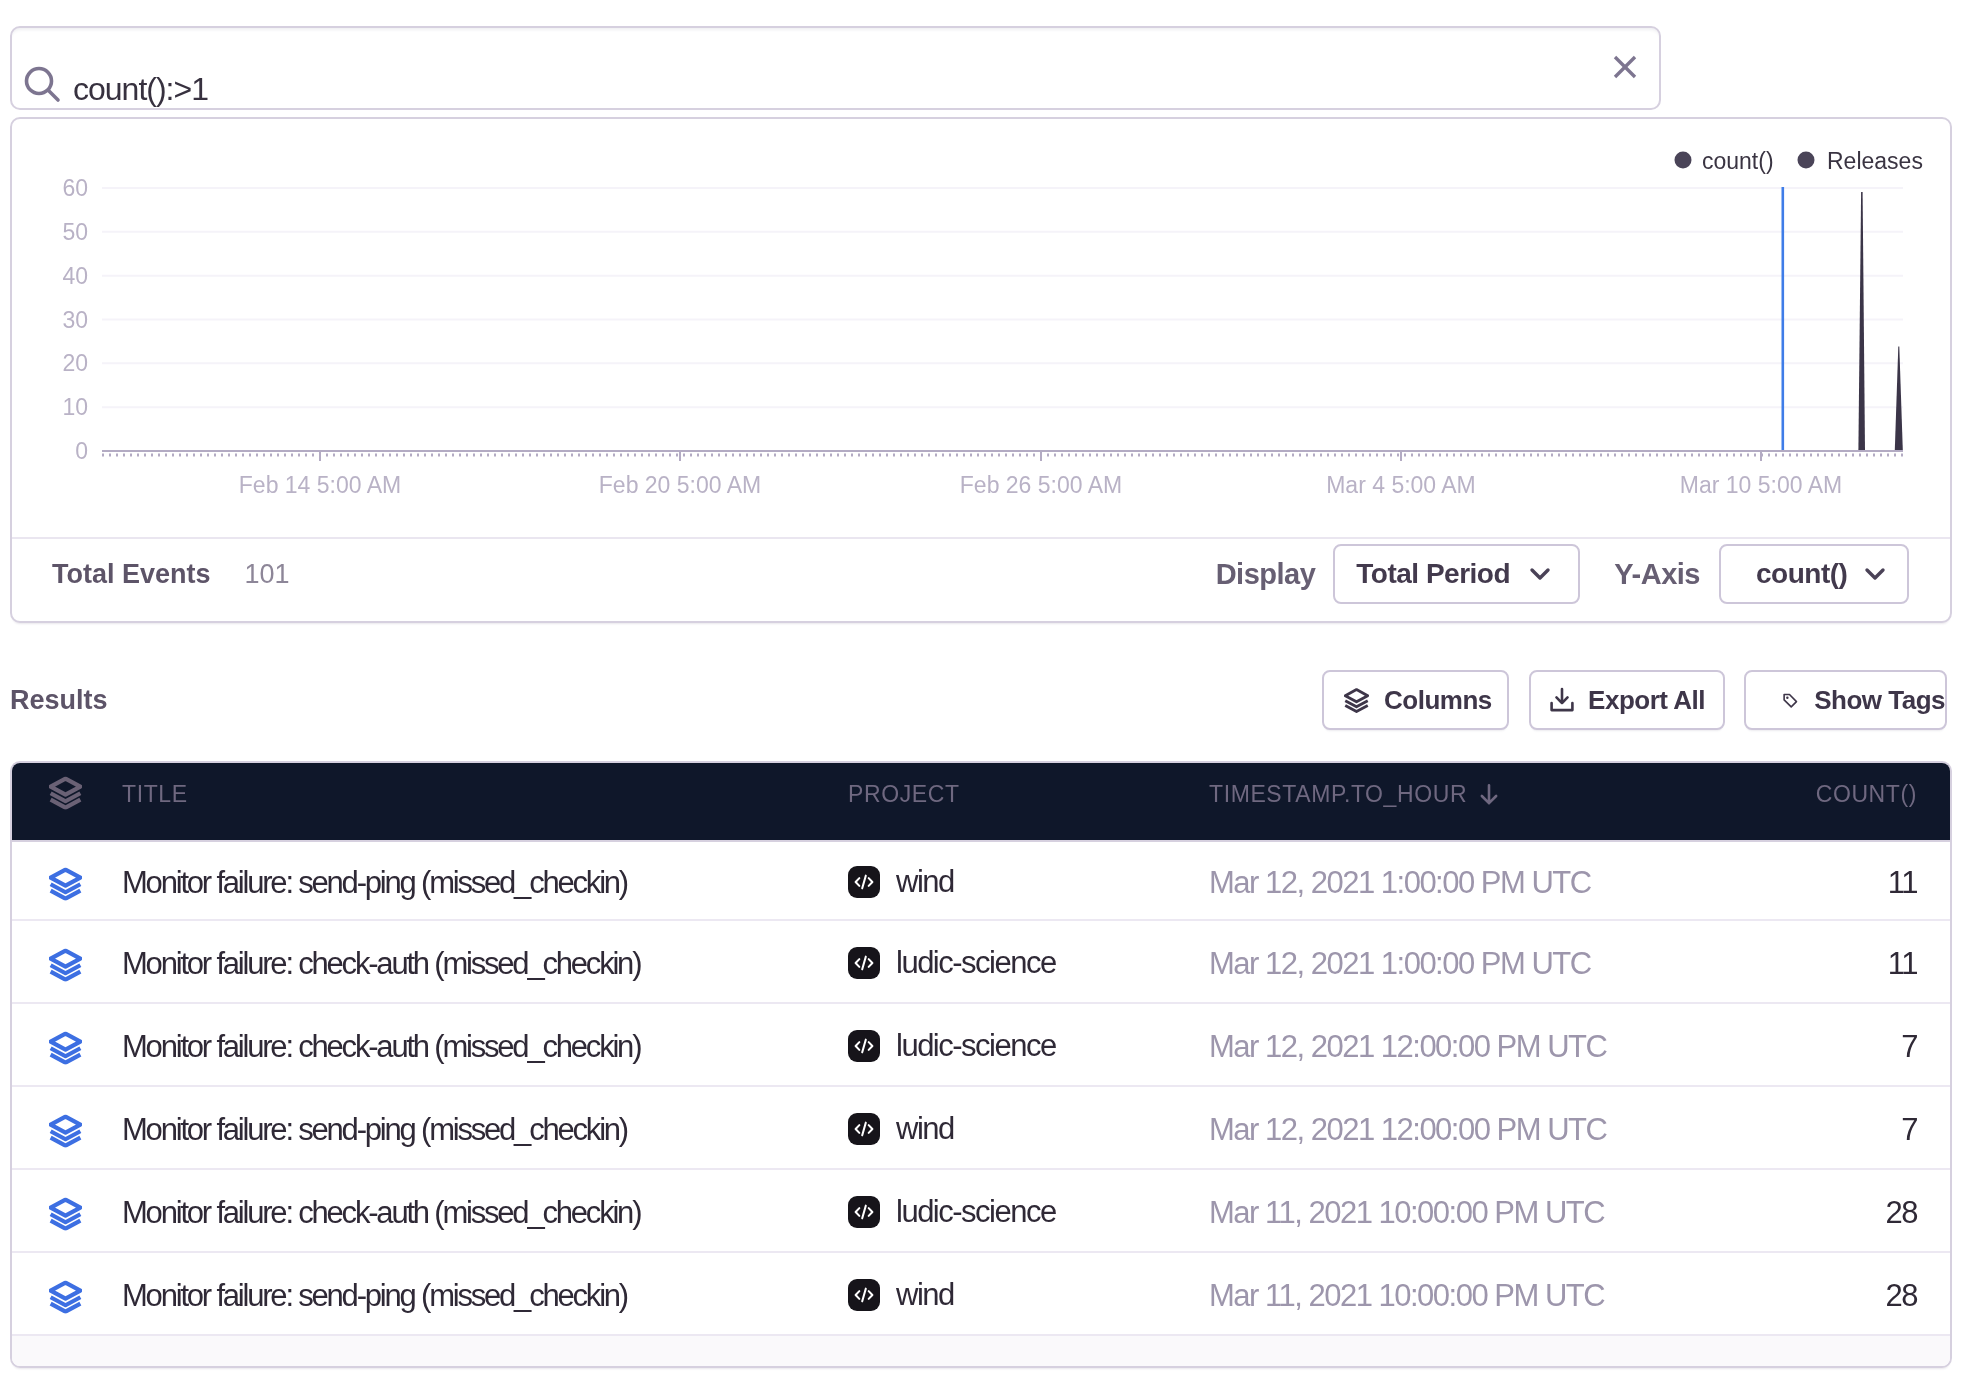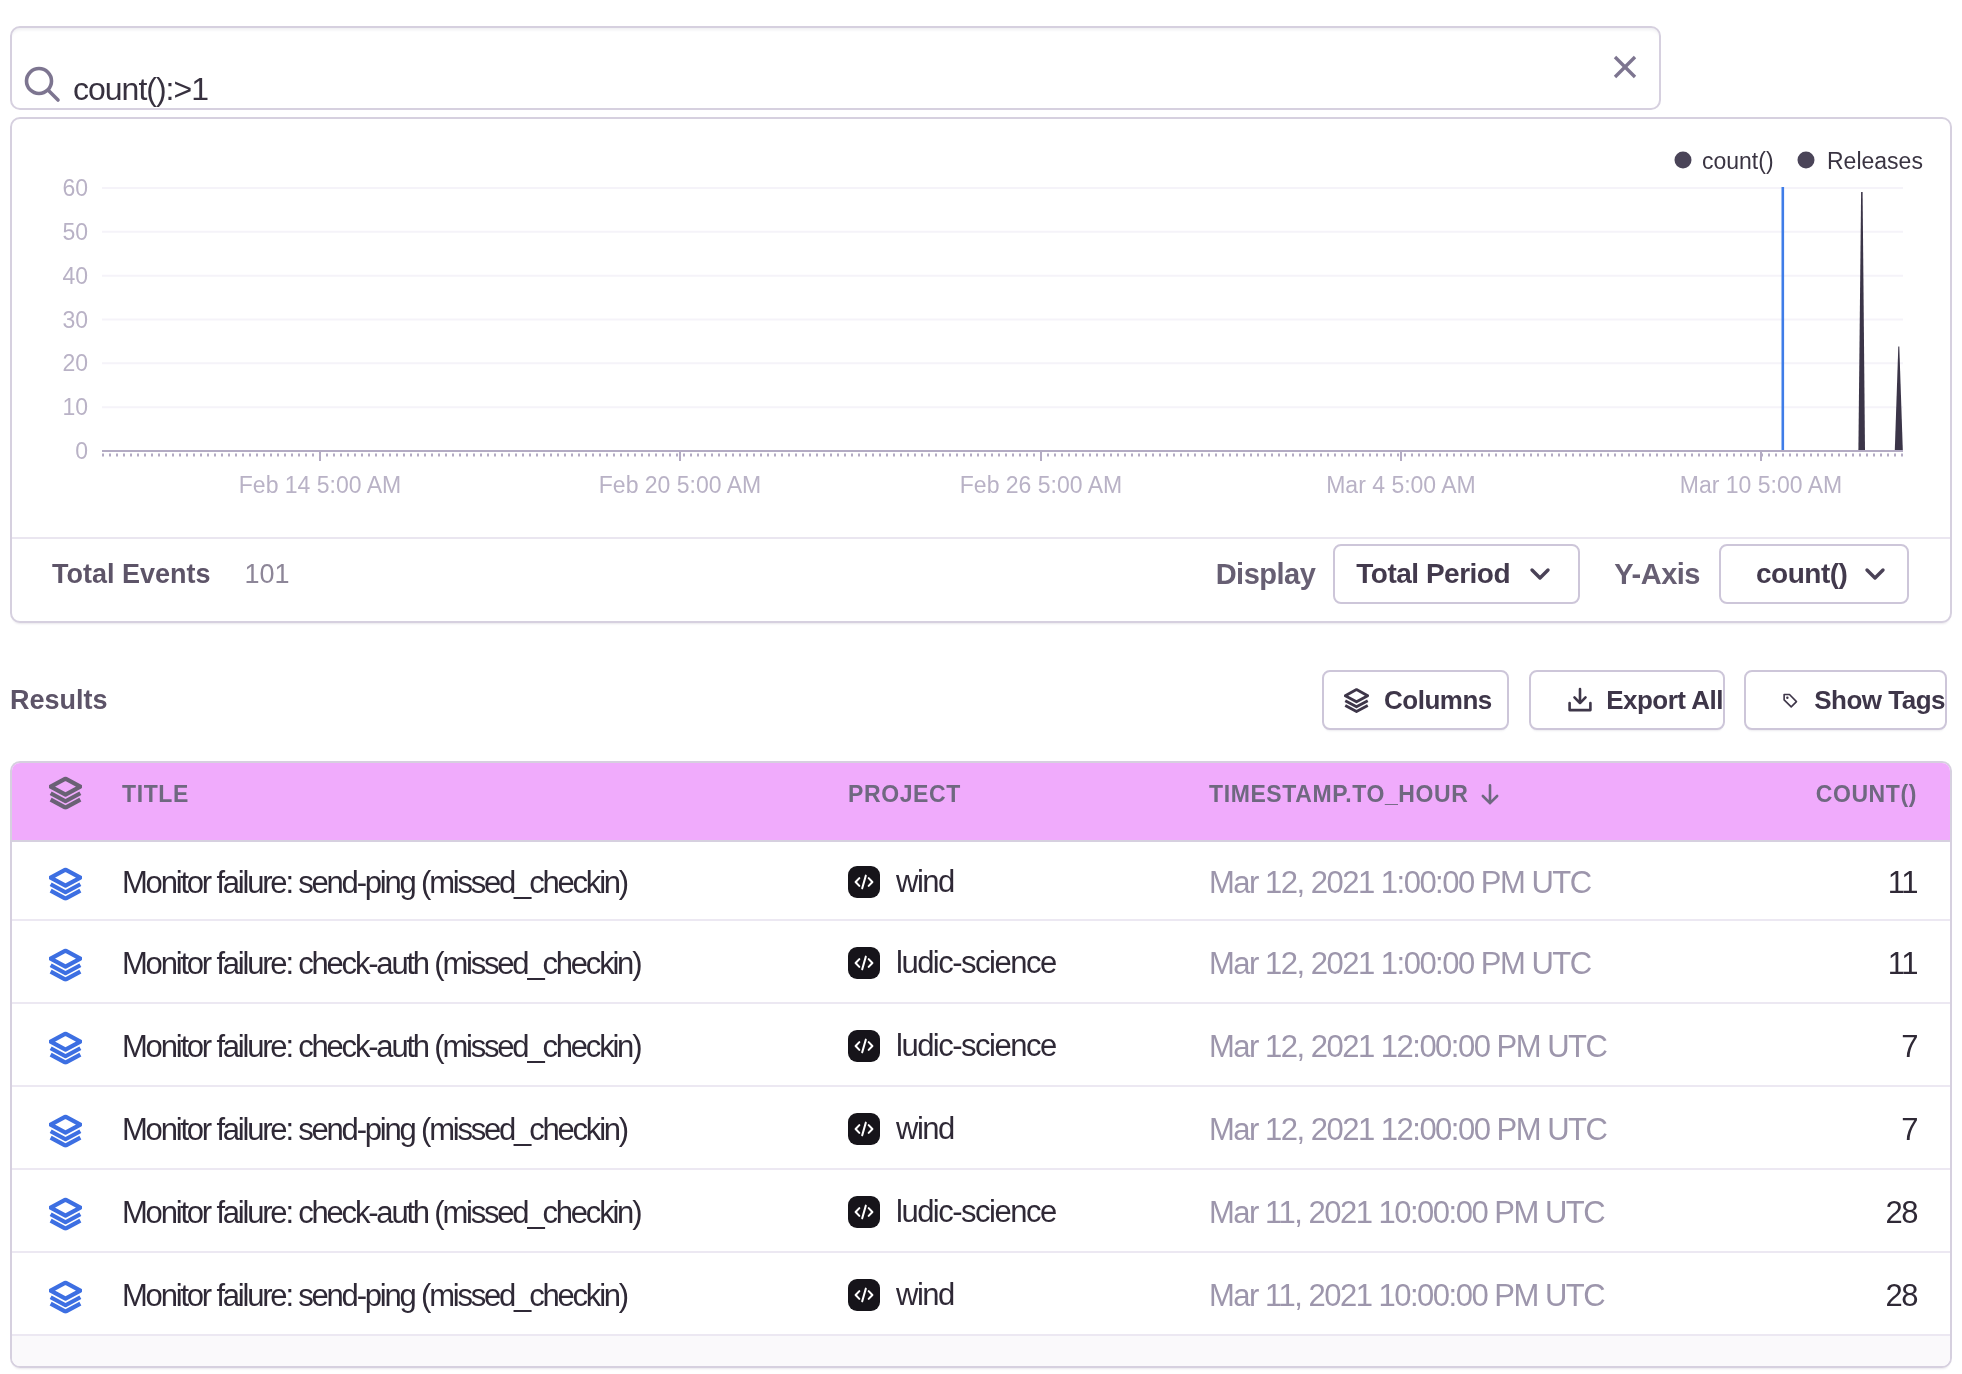--- a/index.html
+++ b/index.html
@@ -12,21 +12,21 @@
 .chartfoot{position:absolute;left:0;right:0;bottom:0;height:84px;border-top:2px solid #eae6f0;display:flex;align-items:center}
 .chartfoot>*{position:relative;top:-6px}
 .te{font-weight:bold;font-size:27px;color:#5d5468;margin-left:40px}
 .tev{font-size:27px;color:#8d8698;margin-left:34px}
 .dlabel{font-weight:bold;font-size:29px;letter-spacing:-0.5px;color:#675f73}
 .dbtn{height:60px;border:2px solid #cdc6d9;border-radius:8px;background:#fff;display:flex;align-items:center;font-weight:bold;font-size:28px;letter-spacing:-0.5px;color:#433a4d;white-space:nowrap}
 .resrow{position:absolute;left:10px;top:670px;width:1942px;height:60px}
 .results{position:absolute;left:0;top:0;font-weight:bold;font-size:27px;color:#5d5468;line-height:60px}
 .btn{position:absolute;top:0;height:60px;border:2px solid #cdc6d9;border-radius:8px;background:#fff;display:flex;align-items:center;justify-content:center;font-weight:bold;font-size:26px;letter-spacing:-0.5px;color:#3e3649;white-space:nowrap;box-shadow:0 3px 2px -2px rgba(70,60,100,.10)}
 .tablep{left:10px;top:761px;width:1942px;height:607px;overflow:hidden}
-.thead{position:relative;height:79px;background:#f0abfc;border-bottom:2px solid #d6d0df;font-weight:bold;font-size:23px;color:#6f6880;letter-spacing:.6px}
+.thead{position:relative;height:79px;background:#0f172a;border-bottom:2px solid #d6d0df;font-weight:normal;font-size:23px;color:#6f6880;letter-spacing:.6px}
 .trow{position:relative;height:83px;border-bottom:2px solid #ece8f2;font-size:31px;letter-spacing:-1.5px}
 .trow:last-of-type{border-bottom:none}
 #tbl .trow:nth-child(2){height:79px}
 .tfoot{position:absolute;left:0;right:0;bottom:0;height:32px;background:#faf9fb;border-top:2px solid #ece8f2}
 .cicon{position:absolute;left:37px;top:50%;transform:translateY(-50%)}
 .trow .cicon{margin-top:7px}
 .thead .cicon{margin-top:-6px}
 .ctitle{position:absolute;left:110px;top:calc(50% + 2px);transform:translateY(-50%);color:#2f2936;white-space:nowrap;letter-spacing:-2.2px}
 .cproj{position:absolute;left:836px;top:calc(50% + 1px);transform:translateY(-50%);display:flex;align-items:center;color:#2f2936}
 .pico{width:32px;height:32px;border-radius:9px;background:#16141a;display:flex;align-items:center;justify-content:center;margin-right:16px}
@@ -119,21 +119,21 @@
   <div class="resrow">
     <span class="results">Results</span>
     <div class="btn" id="btn-col" style="left:1312px;width:187px;justify-content:flex-start;padding-left:20px">
       <svg width="25" height="25" viewBox="0 0 16 16" style="margin-right:15px">
           <polygon points="8,1 15.2,4.9 8,8.8 0.8,4.9" fill="none" stroke="#3e3649" stroke-width="1.8" stroke-linejoin="round"></polygon>
           <polyline points="0.8,8.1 8,12 15.2,8.1" fill="none" stroke="#3e3649" stroke-width="1.8" stroke-linejoin="round"></polyline>
           <polyline points="0.8,11.2 8,15.1 15.2,11.2" fill="none" stroke="#3e3649" stroke-width="1.8" stroke-linejoin="round"></polyline>
         </svg>
       Columns
     </div>
-    <div class="btn" id="btn-exp" style="left:1519px;width:196px;justify-content:flex-end;">
+    <div class="btn" id="btn-exp" style="left:1519px;width:196px;justify-content:center;">
       <svg width="26" height="26" viewBox="0 0 16 16" style="margin-right:13px">
           <path d="M8,1.2 V9.8 M4.6,6.4 L8,9.9 L11.4,6.4 M1.6,9.8 V14.2 H14.4 V9.8" fill="none" stroke="#3e3649" stroke-width="1.6" stroke-linecap="round" stroke-linejoin="round"></path>
         </svg>
       Export All
     </div>
     <div class="btn" id="btn-tag" style="left:1734px;width:203px;justify-content:flex-start;padding-left:36px">
       <svg width="25" height="25" viewBox="0 0 16 16" style="margin-right:16px">
           <path d="M2.1,2.1 L7.4,2.1 L14.3,9.1 L9.1,14.3 L2.1,7.4 Z" fill="none" stroke="#3e3649" stroke-width="1.6" stroke-linejoin="round"></path>
           <circle cx="5.3" cy="5.3" r="1.2" fill="#3e3649"></circle>
         </svg>

